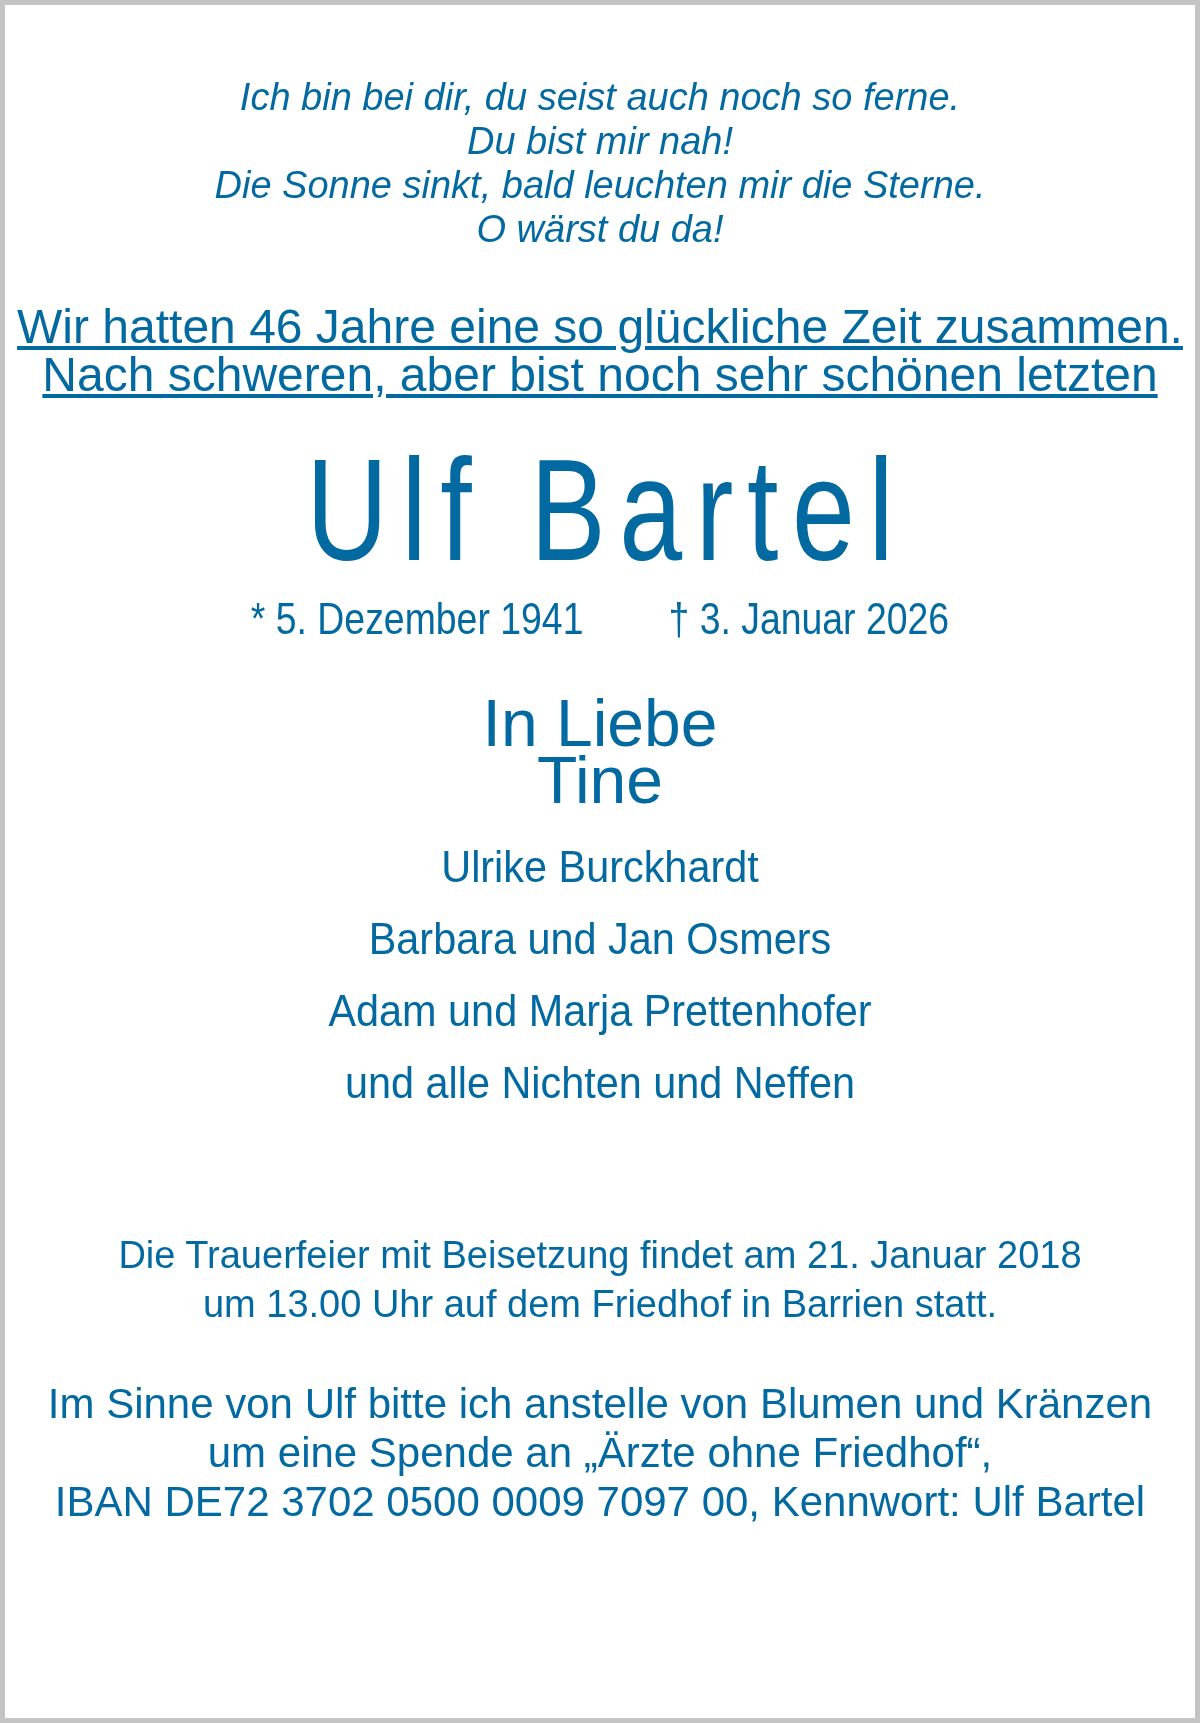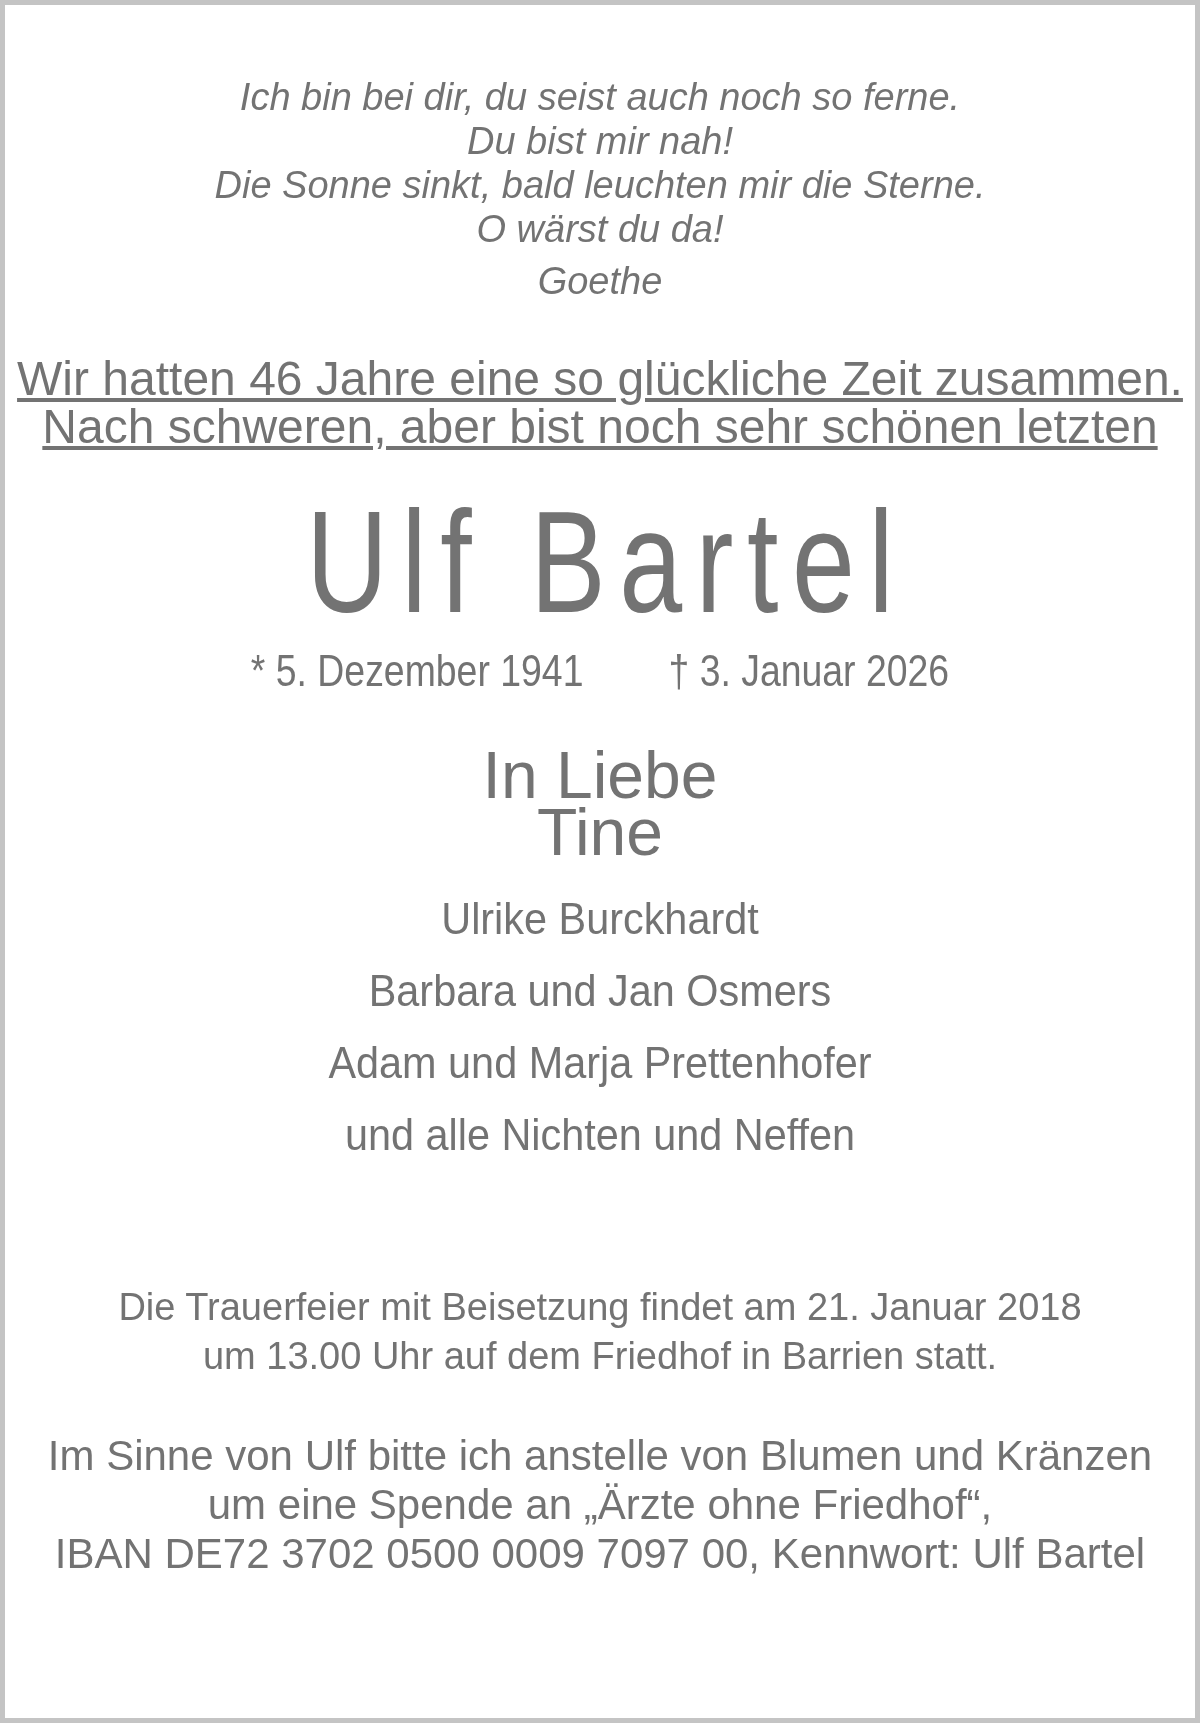--- a/index.html
+++ b/index.html
@@ -7,21 +7,21 @@
     padding: 0;
     background: #ffffff;
   }
   .page {
     position: relative;
     width: 1200px;
     height: 1723px;
     box-sizing: border-box;
     border: 5px solid #c4c4c4;
     background: #ffffff;
-    color: #737373;
+    color: #0369a1;
     font-family: "Liberation Sans", "DejaVu Sans", sans-serif;
     overflow: hidden;
   }
   .line { white-space: nowrap; text-align: center; }
 
   
   .poem {
     margin-top: 70px;
     font-style: italic;
     font-size: 38px;
@@ -108,21 +108,20 @@
 
 <div class="page">
 
   <div class="poem">
     <div class="line">Ich bin bei dir, du seist auch noch so ferne.</div>
     <div class="line">Du bist mir nah!</div>
     <div class="line">Die Sonne sinkt, bald leuchten mir die Sterne.</div>
     <div class="line">O wärst du da!</div>
   </div>
 
-  <div class="poem-attribution line">Goethe</div>
 
   <div class="intro">
     <div class="line">Wir hatten 46 Jahre eine so glückliche Zeit zusammen.</div>
     <div class="line">Nach schweren, aber bist noch sehr schönen letzten</div>
   </div>
 
   <h1 class="deceased-name line">Ulf Bartel</h1>
 
   <div class="dates line">
     <span class="birth-date">* 5. Dezember 1941</span><span class="death-date">† 3. Januar 2026</span>

